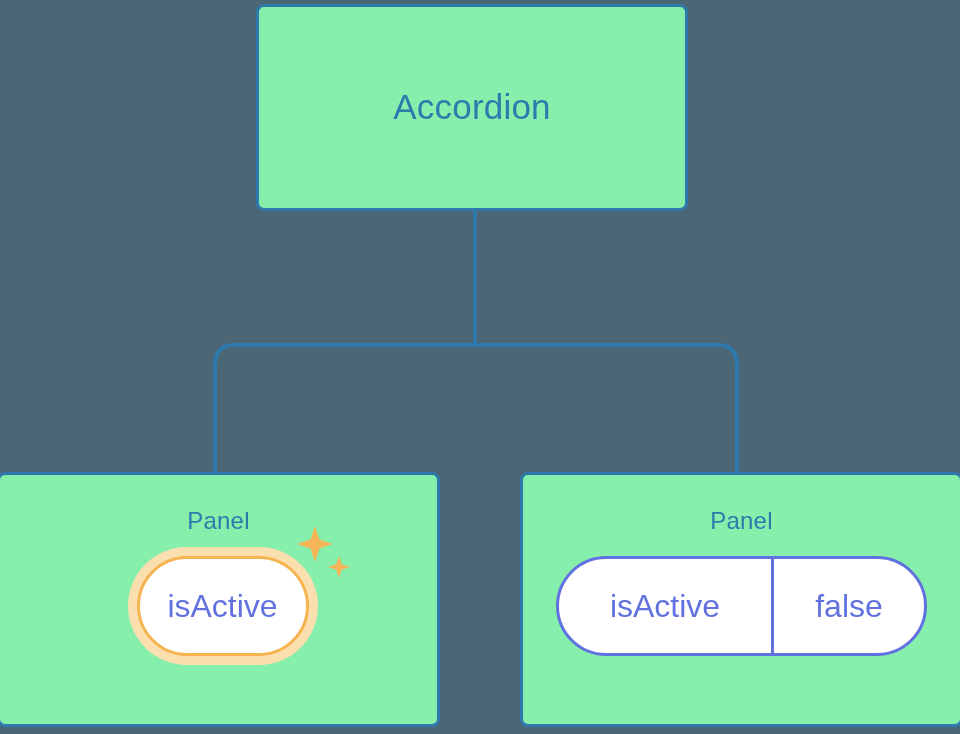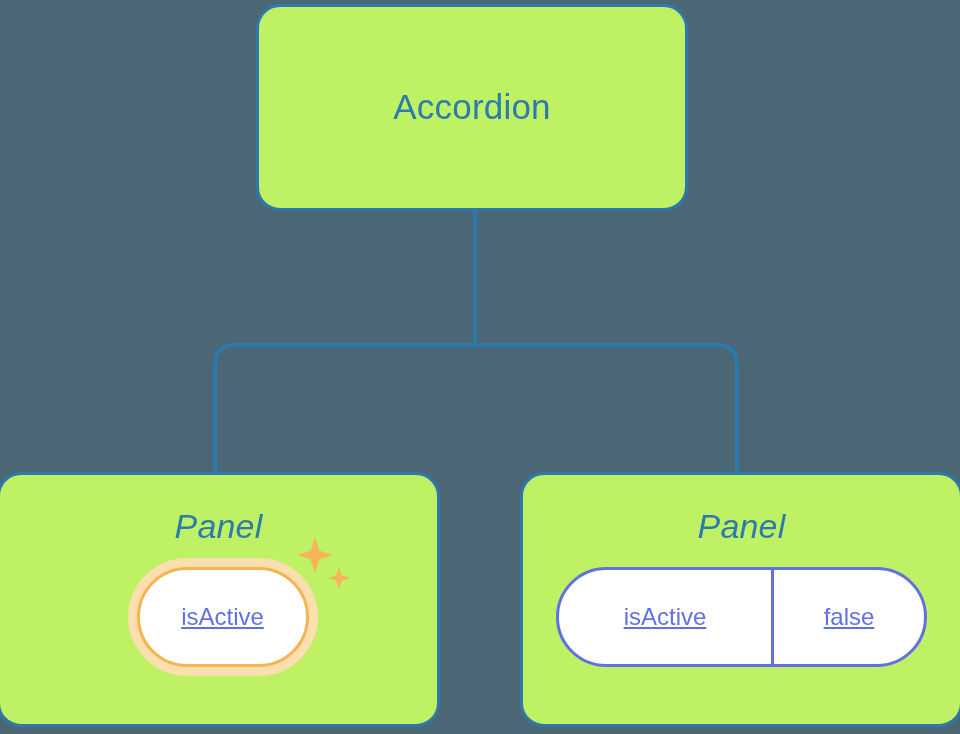--- a/index.html
+++ b/index.html
@@ -28,23 +28,23 @@
     left: 0;
     top: 0;
     width: 960px;
     height: 734px;
     pointer-events: none;
   }
 
   
   .node {
     position: absolute;
-    background: #bef264;
+    background: #86efac;
     border: 3px solid #2e79ab;
-    border-radius: 24px;
+    border-radius: 8px;
     box-sizing: border-box;
     display: flex;
     flex-direction: column;
     align-items: center;
   }
 
   .node-root {
     left: 256px;
     top: 4px;
     width: 432px;
@@ -64,22 +64,21 @@
   .node-panel {
     width: 443px;
     height: 255px;
     top: 472px;
     padding-top: 33px;
   }
   .node-panel-left  { left: -3px; }
   .node-panel-right { left: 520px; }
 
   .node-panel .node-title {
-    font-size: 34px;
-    font-style: italic;
+    font-size: 24px;
   }
 
   
   .pill-wrap {
     position: relative;
     margin-top: 22px;
   }
 
   .pill {
     display: flex;
@@ -90,25 +89,24 @@
     box-sizing: border-box;
     height: 100px;
     overflow: hidden;
   }
 
   .pill-cell {
     display: flex;
     align-items: center;
     justify-content: center;
     color: #6172e0;
-    font-size: 24px;
+    font-size: 32px;
     white-space: nowrap;
     box-sizing: border-box;
     user-select: none;
-    text-decoration: underline;
   }
 
   .pill-key {
     padding: 0 27px 0 38px;
   }
   .pill-val {
     padding: 0 38px 0 27px;
     border-left: 3px solid #6172e0;
   }
 

